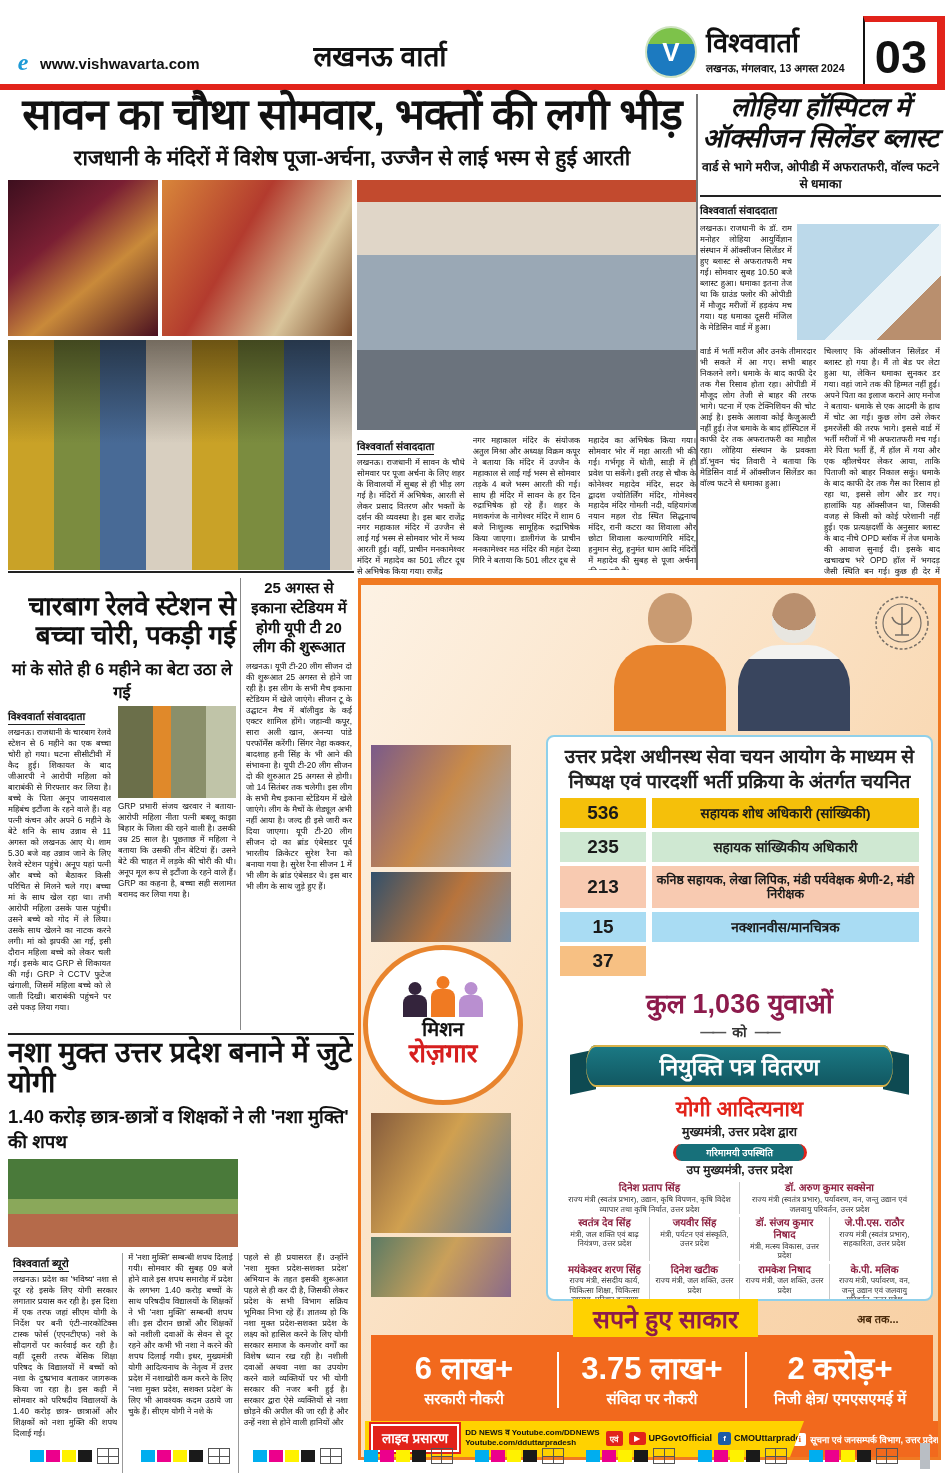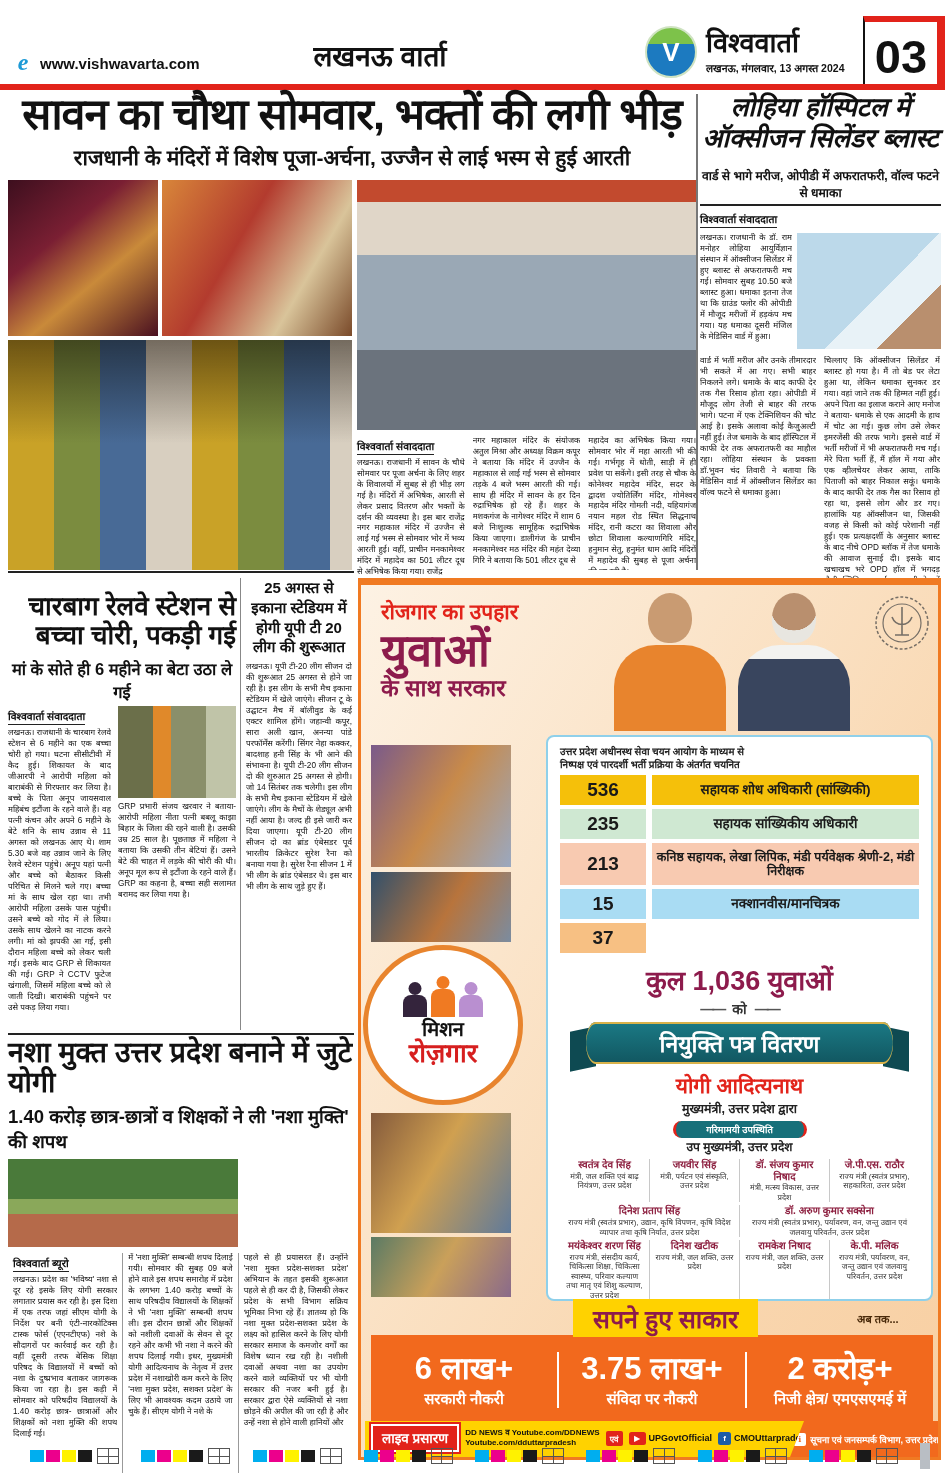--- a/index.html
+++ b/index.html
@@ -42,21 +42,21 @@
   .collage .t1{width:150px;height:156px;}
   .collage .t2{width:190px;height:156px;}
   .collage .t3{width:344px;height:230px;}
   .lead-right{width:339px;}
   .lead-right .mainph{width:339px;height:250px;}
   .lead-body{display:flex;gap:8px;margin-top:6px;height:134px;}
   .lead-body .col{width:108px;}
   
   .blast{position:absolute;left:700px;top:92px;width:241px;}
   .blast h1{margin:0;font-size:26px;line-height:1.18;text-align:center;font-style:italic;}
-  .blast h2{margin:14px 0 3px;font-size:12.2px;font-weight:bold;text-align:center;}
+  .blast h2{margin:5px 0 3px;font-size:12.2px;font-weight:bold;text-align:center;}
   .blast-top{display:flex;gap:5px;margin-top:2px;}
   .blast-top .intro{width:92px;height:118px;}
   .blast-top .bph{width:144px;height:116px;}
   .blast-cols{display:flex;gap:8px;margin-top:5px;height:258px;}
   .blast-cols .col{width:116px;}
   .vline1{position:absolute;left:696px;top:94px;width:1.5px;height:476px;background:#777;}
   .hline1{position:absolute;left:8px;top:571px;width:346px;height:2px;background:#222;}
   .hline2{position:absolute;left:8px;top:1033px;width:346px;height:2px;background:#222;}
   .vline2{position:absolute;left:240px;top:578px;width:1px;height:452px;background:#888;}
   
@@ -108,21 +108,21 @@
   .mission{position:absolute;left:2px;top:360px;width:150px;height:150px;border-radius:50%;background:#fff;
            border:5px solid #e8842d;display:flex;flex-direction:column;align-items:center;justify-content:center;z-index:3;}
   .mp-row{display:flex;align-items:flex-end;height:34px;margin-bottom:2px;}
   .mp{width:24px;height:22px;border-radius:8px 8px 0 0;position:relative;margin:0 2px;}
   .mp::before{content:"";position:absolute;top:-13px;left:50%;transform:translateX(-50%);width:13px;height:13px;border-radius:50%;background:inherit;}
   .mp.dark{background:#34243c;}.mp.org{background:#f07a22;}.mp.pur{background:#b98fd0;}
   .mission .l1{font-size:20px;font-weight:bold;color:#111;line-height:1;}
   .mission .l2{font-size:26px;font-weight:bold;color:#d61f1f;line-height:1.1;}
   .panel{position:absolute;left:185px;top:150px;width:387px;height:566px;background:#fff;border:2.5px solid #8fd0ea;
          border-radius:8px;box-sizing:border-box;padding:8px 12px;overflow:hidden;z-index:2;}
-  .commission{font-size:10px;font-weight:bold;line-height:1.3;color:#222;}
+  .commission{font-size:19px;font-weight:bold;text-align:center;line-height:1.3;color:#222;}
   .stat{display:flex;gap:6px;margin-top:4px;height:30px;}
   .stat.tall{height:42px;}
   .stat .num{width:86px;display:flex;align-items:center;justify-content:center;font-size:19px;font-weight:bold;color:#1a1a1a;}
   .stat .lbl{flex:1;display:flex;align-items:center;justify-content:center;font-size:13.5px;font-weight:bold;text-align:center;line-height:1.15;color:#1a1a1a;}
   .stat.tall .lbl{font-size:12.5px;}
   .s1 .num,.s1 .lbl{background:#f5c00a;}
   .s2 .num,.s2 .lbl{background:#cfe8d2;}
   .s3 .num,.s3 .lbl{background:#f8cab1;}
   .s4 .num,.s4 .lbl{background:#a9dcf3;}
   .s5 .num,.s5 .lbl{background:#f7c083;}
@@ -276,25 +276,20 @@
       <div class="col">
         <span class="byline">विश्ववार्ता ब्यूरो</span>
         <div class="body-txt" style="height:220px;">लखनऊ। प्रदेश का 'भविष्य' नशा से दूर रहे इसके लिए योगी सरकार लगातार प्रयास कर रही है। इस दिशा में एक तरफ जहां सीएम योगी के निर्देश पर बनी एंटी-नारकोटिक्स टास्क फोर्स (एएनटीएफ) नशे के सौदागरों पर कार्रवाई कर रही है। वहीं दूसरी तरफ बेसिक शिक्षा परिषद के विद्यालयों में बच्चों को नशा के दुष्प्रभाव बताकर जागरूक किया जा रहा है। इस कड़ी में सोमवार को परिषदीय विद्यालयों के 1.40 करोड़ छात्र- छात्राओं और शिक्षकों को नशा मुक्ति की शपथ दिलाई गई।</div>
       </div>
       <div class="col body-txt">में 'नशा मुक्ति' सम्बन्धी शपथ दिलाई गयी। सोमवार की सुबह 09 बजे होने वाले इस शपथ समारोह में प्रदेश के लगभग 1.40 करोड़ बच्चों के साथ परिषदीय विद्यालयों के शिक्षकों ने भी 'नशा मुक्ति' सम्बन्धी शपथ ली। इस दौरान छात्रों और शिक्षकों को नशीली दवाओं के सेवन से दूर रहने और कभी भी नशा ने करने की शपथ दिलाई गयी। इधर, मुख्यमंत्री योगी आदित्यनाथ के नेतृत्व में उत्तर प्रदेश में नशाखोरी कम करने के लिए 'नशा मुक्त प्रदेश, सशक्त प्रदेश' के लिए भी आवश्यक कदम उठाये जा चुके हैं। सीएम योगी ने नशे के</div>
       <div class="col body-txt">पहले से ही प्रयासरत हैं। उन्होंने 'नशा मुक्त प्रदेश-सशक्त प्रदेश' अभियान के तहत इसकी शुरूआत पहले से ही कर दी है, जिसकी लेकर प्रदेश के सभी विभाग सक्रिय भूमिका निभा रहे हैं। ज्ञातव्य हो कि नशा मुक्त प्रदेश-सशक्त प्रदेश के लक्ष्य को हासिल करने के लिए योगी सरकार समाज के कमजोर वर्गों का विशेष ध्यान रख रही है। नशीली दवाओं अथवा नशा का उपयोग करने वाले व्यक्तियों पर भी योगी सरकार की नजर बनी हुई है। सरकार द्वारा ऐसे व्यक्तियों से नशा छोड़ने की अपील की जा रही है और उन्हें नशा से होने वाली हानियों और</div>
     </div>
   </div>
 
   <div class="ad">
-    <div class="ad-title">
-      <div class="l1">रोजगार का उपहार</div>
-      <div class="l2">युवाओं</div>
-      <div class="l3">के साथ सरकार</div>
-    </div>
     <div class="leaders">
       <div class="leader yogi">
           <div class="head"></div>
           <div class="torso"></div>
         </div>
       <div class="leader modi">
           <div class="head"></div>
           <div class="torso"></div>
         </div>
     </div>
@@ -347,44 +342,44 @@
       <div class="ko">को</div>
       <div class="ribbon">नियुक्ति पत्र वितरण</div>
       <div class="cm-name">योगी आदित्यनाथ</div>
       <div class="cm-role">मुख्यमंत्री, उत्तर प्रदेश द्वारा</div>
       <div class="presence">गरिमामयी उपस्थिति</div>
       <div class="dcm-role">उप मुख्यमंत्री, उत्तर प्रदेश</div>
 
       <div class="m-grid">
         <div class="m-row">
           <div class="m-cell">
+              <div class="m-name">दिनेश प्रताप सिंह</div>
+              <div class="m-role">राज्य मंत्री (स्वतंत्र प्रभार), उद्यान, कृषि विपणन, कृषि विदेश व्यापार तथा कृषि निर्यात, उत्तर प्रदेश</div>
+            </div>
+          <div class="m-cell">
+              <div class="m-name">डॉ. अरुण कुमार सक्सेना</div>
+              <div class="m-role">राज्य मंत्री (स्वतंत्र प्रभार), पर्यावरण, वन, जन्तु उद्यान एवं जलवायु परिवर्तन, उत्तर प्रदेश</div>
+            </div>
+        </div>
+        <div class="m-row">
+          <div class="m-cell">
               <div class="m-name">स्वतंत्र देव सिंह</div>
               <div class="m-role">मंत्री, जल शक्ति एवं बाढ़ नियंत्रण, उत्तर प्रदेश</div>
             </div>
           <div class="m-cell">
               <div class="m-name">जयवीर सिंह</div>
               <div class="m-role">मंत्री, पर्यटन एवं संस्कृति, उत्तर प्रदेश</div>
             </div>
           <div class="m-cell">
               <div class="m-name">डॉ. संजय कुमार निषाद</div>
               <div class="m-role">मंत्री, मत्स्य विकास, उत्तर प्रदेश</div>
             </div>
           <div class="m-cell">
               <div class="m-name">जे.पी.एस. राठौर</div>
               <div class="m-role">राज्य मंत्री (स्वतंत्र प्रभार), सहकारिता, उत्तर प्रदेश</div>
-            </div>
-        </div>
-        <div class="m-row">
-          <div class="m-cell">
-              <div class="m-name">दिनेश प्रताप सिंह</div>
-              <div class="m-role">राज्य मंत्री (स्वतंत्र प्रभार), उद्यान, कृषि विपणन, कृषि विदेश व्यापार तथा कृषि निर्यात, उत्तर प्रदेश</div>
-            </div>
-          <div class="m-cell">
-              <div class="m-name">डॉ. अरुण कुमार सक्सेना</div>
-              <div class="m-role">राज्य मंत्री (स्वतंत्र प्रभार), पर्यावरण, वन, जन्तु उद्यान एवं जलवायु परिवर्तन, उत्तर प्रदेश</div>
             </div>
         </div>
         <div class="m-row">
           <div class="m-cell">
               <div class="m-name">मयंकेश्वर शरण सिंह</div>
               <div class="m-role">राज्य मंत्री, संसदीय कार्य, चिकित्सा शिक्षा, चिकित्सा स्वास्थ्य, परिवार कल्याण तथा मातृ एवं शिशु कल्याण, उत्तर प्रदेश</div>
             </div>
           <div class="m-cell">
               <div class="m-name">दिनेश खटीक</div>
               <div class="m-role">राज्य मंत्री, जल शक्ति, उत्तर प्रदेश</div>

